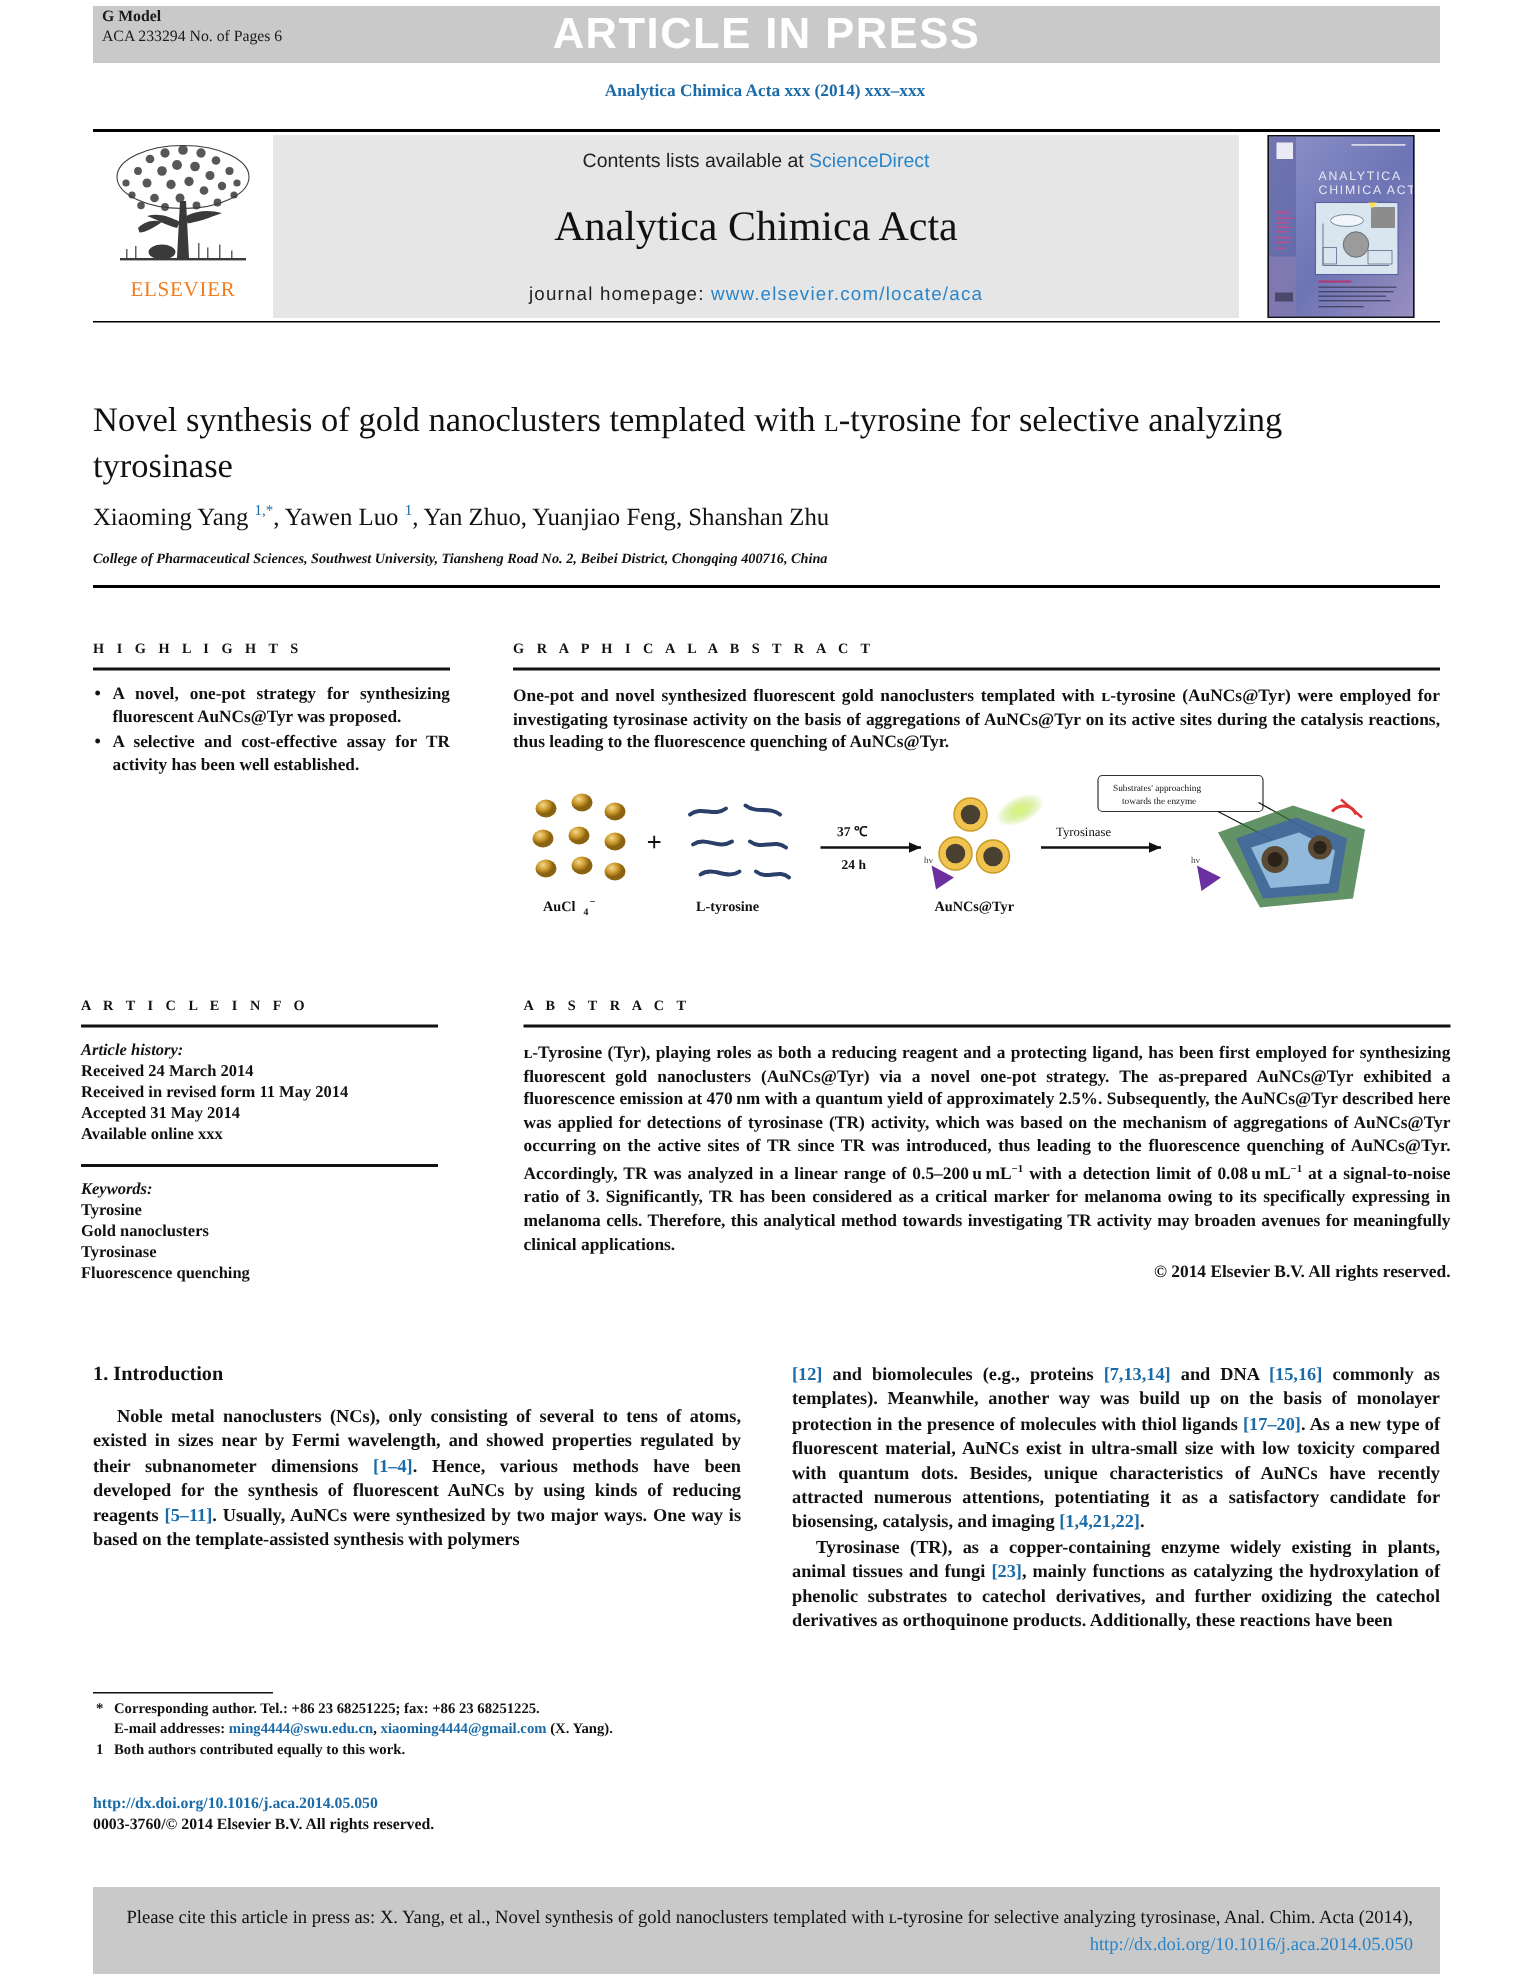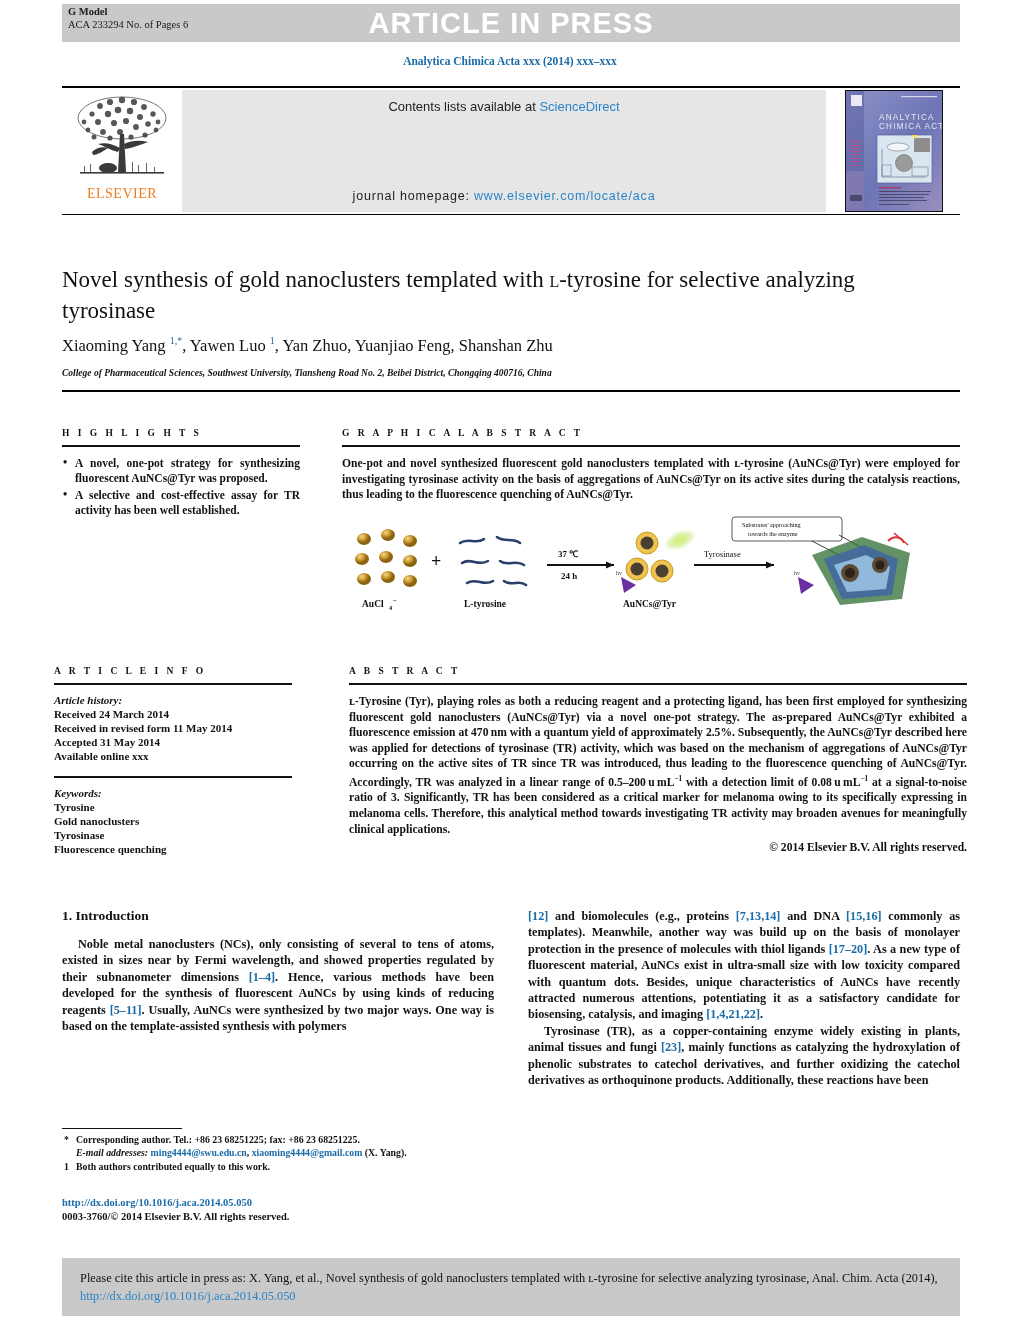--- a/index.html
+++ b/index.html
@@ -147,36 +147,36 @@
   .ref{color:#1a6ba8;}
 
   
   .fnrule{position:absolute;left:62px;top:1128px;width:120px;border-top:1px solid #111;}
   .footnotes{
     position:absolute;left:62px;top:1133px;width:432px;
     font-family:"Liberation Serif",serif;font-weight:bold;font-size:9.8px;line-height:13px;color:#111;
   }
   .footnotes .fn{position:relative;padding-left:14px;margin-bottom:1px;}
   .footnotes .fnmark{position:absolute;left:2px;top:0;}
-  .footnotes .it{font-style:italic;margin-top:28px;}
+  .footnotes .it{margin-top:28px;}
   .mail{color:#1a6ba8;}
   .doiblock{
     position:absolute;left:62px;top:1196px;width:432px;
     font-family:"Liberation Serif",serif;font-weight:bold;font-size:10.5px;line-height:14px;color:#111;
   }
   .doiblock .doi{color:#1a6ba8;}
 
   
   .citebox{
     position:absolute;left:62px;top:1258px;width:898px;height:58px;
     background:#c9c9c9;box-sizing:border-box;
     display:flex;align-items:center;
   }
   .citebox-inner{
-    margin:0 18px;font-family:"Liberation Serif",serif;font-size:12.4px;line-height:18px;color:#111;
+    margin:0 18px;font-family:"Liberation Serif",serif;font-size:12.4px;line-height:18px;color:#111;text-align:right;
   }
   .citebox-inner .doi{color:#2a84c8;}
 
   sup{vertical-align:super;font-size:0.62em;}
   .sc{font-variant:small-caps;}
 </style>
 </head>
 <body>
 
 <div class="page">
@@ -240,20 +240,21 @@
           </g>
         </g>
       </svg>
       <div class="els-word">ELSEVIER</div>
     </div>
 
     <div class="mast-center">
       <div class="mast-contents">
         <span>Contents lists available at </span><span class="sd">ScienceDirect</span>
       </div>
+      <div class="mast-title">Analytica Chimica Acta</div>
       <div class="mast-home">
         <span>journal homepage: </span><span class="url">www.elsevier.com/locate/aca</span>
       </div>
     </div>
 
     <div class="cover-wrap">
       <div class="cover">
         <svg viewBox="0 0 96 120" width="96" height="120">
           <defs>
             <linearGradient id="cg" x1="0" y1="0" x2="1" y2="1">

